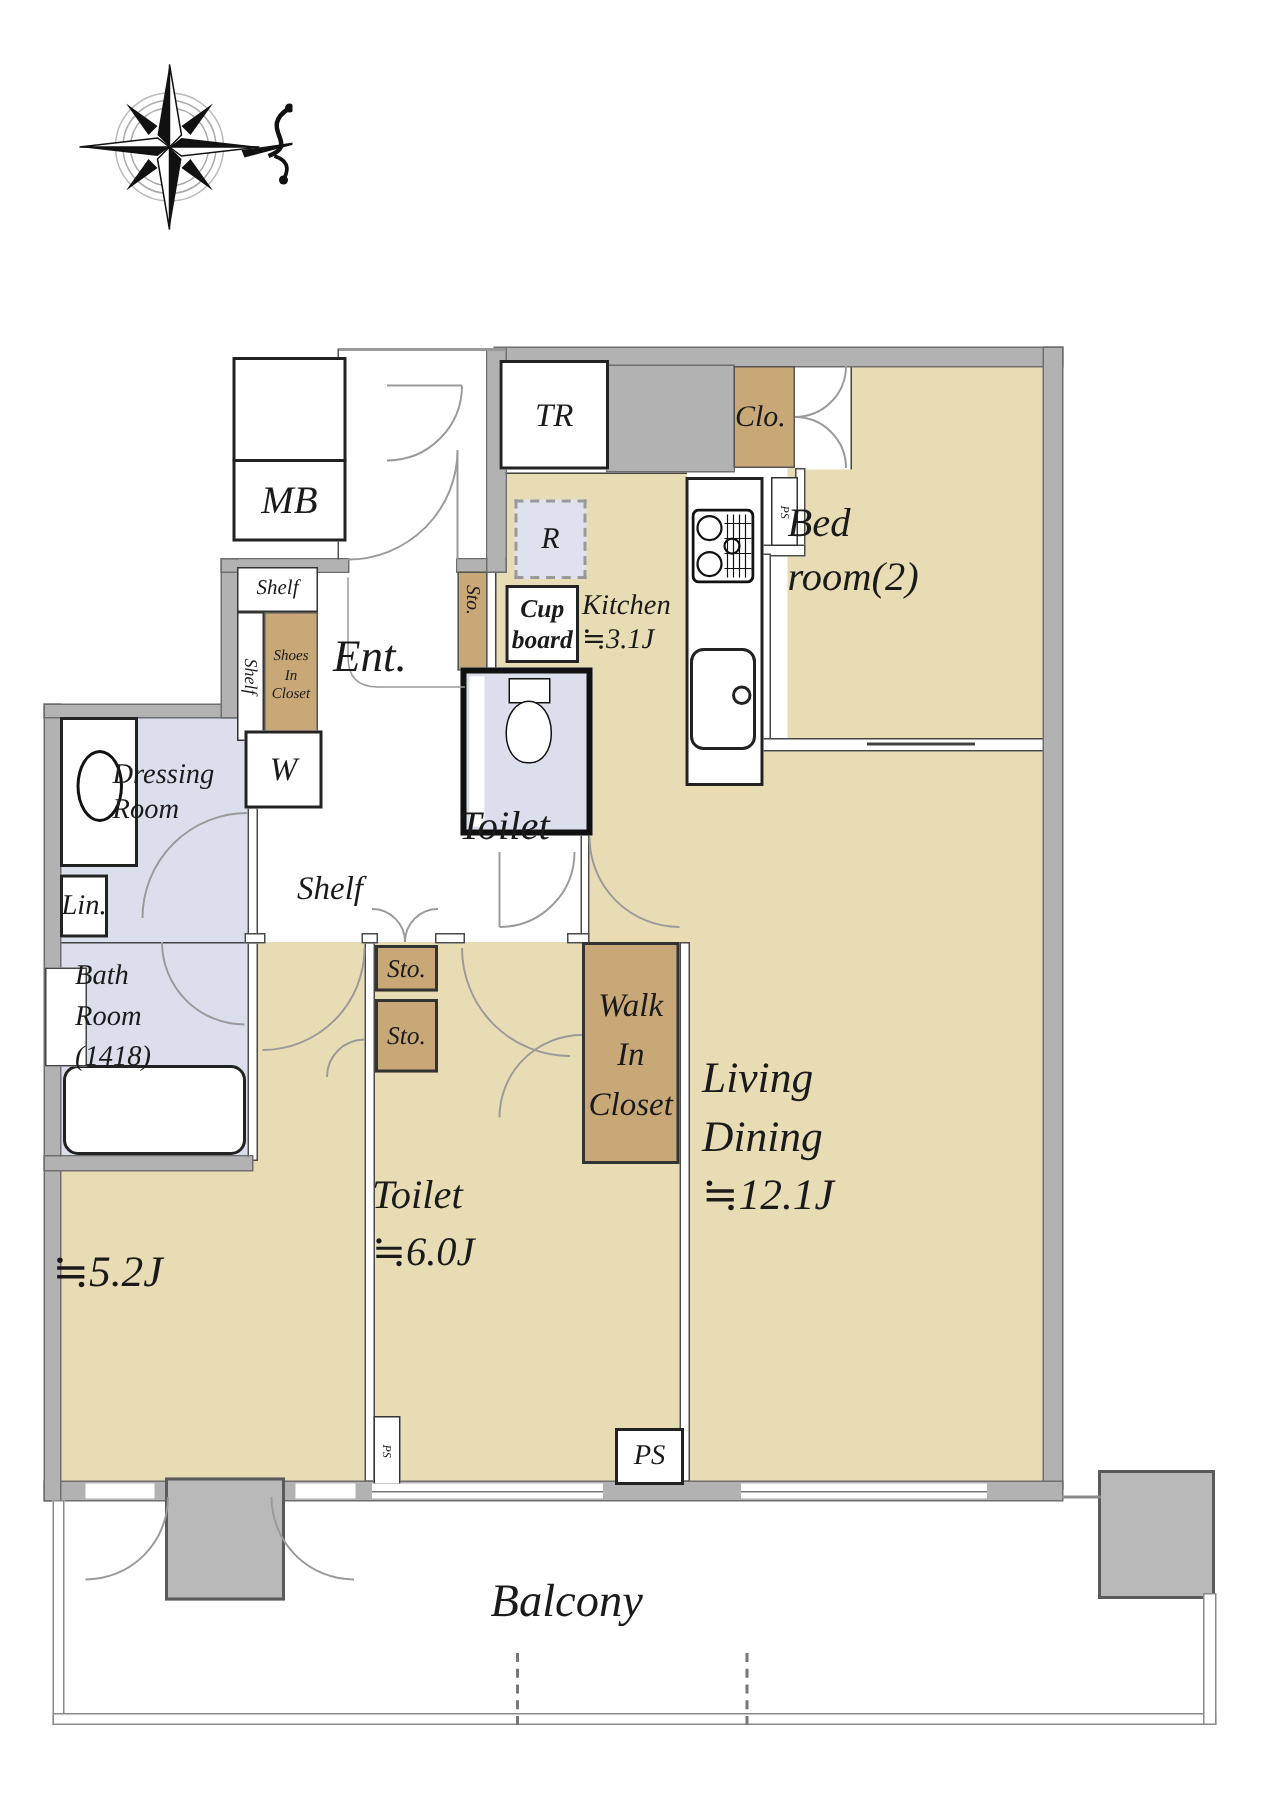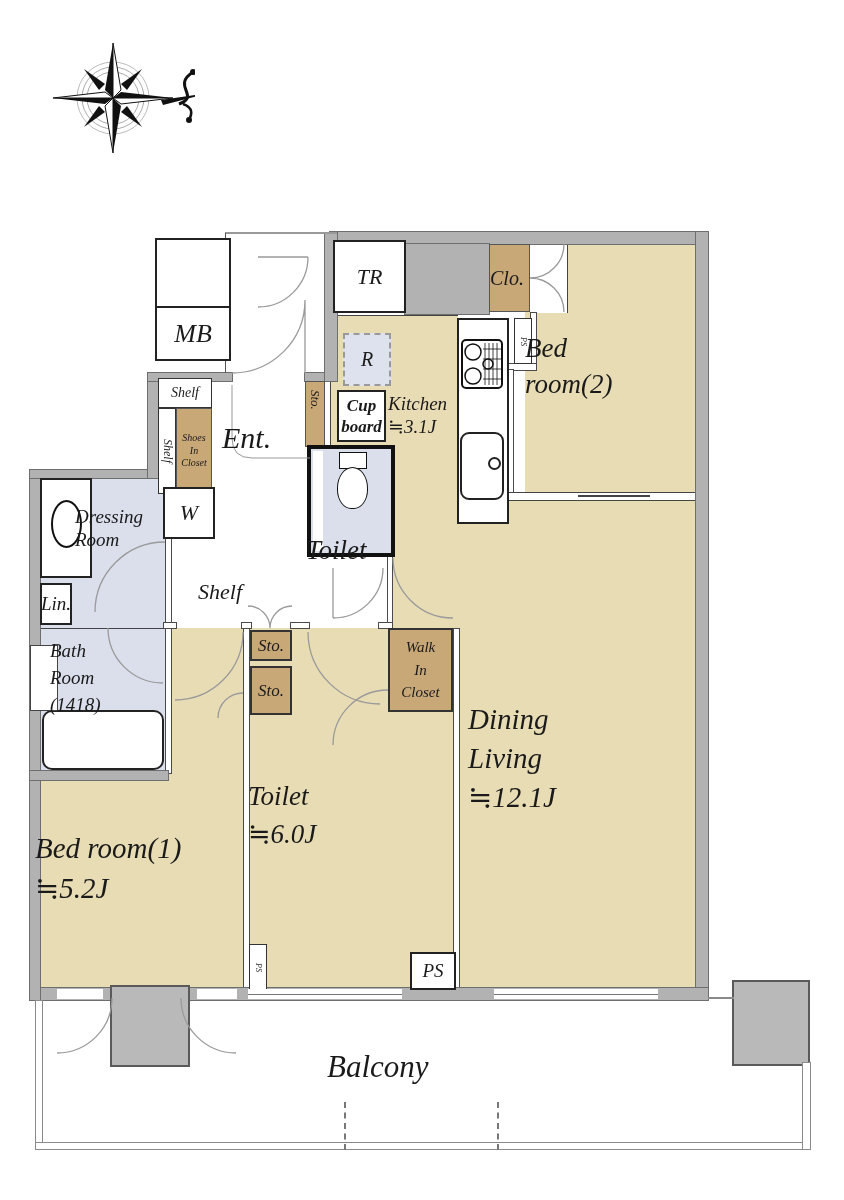--- a/index.html
+++ b/index.html
@@ -102,21 +102,21 @@
     <div>Shoes</div>
     <div>In</div>
     <div>Closet</div>
   </div>
   <div class="abs brown flexc" style="left: 250px; top: 630px; width: 42px; height: 31px; border: 2px solid rgb(51, 51, 51); font-size: 17px; background: rgb(201, 168, 120);">
     <div>Sto.</div>
   </div>
   <div class="abs brown flexc" style="left: 250px; top: 666px; width: 42px; height: 49px; border: 2px solid rgb(51, 51, 51); font-size: 17px; background: rgb(201, 168, 120);">
     <div>Sto.</div>
   </div>
-  <div class="abs brown flexc" style="left: 388px; top: 628px; width: 65px; height: 84px; border: 2px solid rgb(51, 51, 51); font-size: 15px; line-height: 1.5; background: rgb(201, 168, 120);">
+  <div class="abs brown flexc" style="left: 388px; top: 628px; width: 65px; height: 148px; border: 2px solid rgb(51, 51, 51); font-size: 22px; line-height: 1.5; background: rgb(201, 168, 120);">
     <div>Walk</div>
     <div>In</div>
     <div>Closet</div>
   </div>
 
   <div class="abs fix" style="left:333px;top:240px;width:73px;height:73px;font-size:22px;">
     <span>TR</span>
   </div>
   <div class="abs fix" style="left:155px;top:238px;width:76px;height:70px;"></div>
   <div class="abs fix" style="left:155px;top:306px;width:76px;height:55px;font-size:26px;">
@@ -213,30 +213,29 @@
       <path d="M 181 998 A 55 55 0 0 0 236 1053"></path>
     </g>
     <path d="M 232 385 L 232 438 Q 232 458 252 458 L 310 458" fill="none" stroke="#999" stroke-width="1"></path>
   </svg>
 
   <div class="abs lbl" style="left:525px;top:330px;width:175px;font-size:27px;line-height:36px;">
     <div>Bed</div>
     <div>room(2)</div>
   </div>
   <div class="abs lbl" style="left:468px;top:700px;width:220px;font-size:29px;line-height:39px;">
+    <div>Living</div>
     <div>Dining</div>
-    <div>Living</div>
     <div>≒12.1J</div>
   </div>
   <div class="abs lbl" style="left:248px;top:777px;width:200px;font-size:27px;line-height:38px;">
     <div>Toilet</div>
     <div>≒6.0J</div>
   </div>
   <div class="abs lbl" style="left:35px;top:828px;width:212px;font-size:29px;line-height:40px;">
-    <div>Bed room(1)</div>
     <div>≒5.2J</div>
   </div>
   <div class="abs lbl" style="left:388px;top:392px;width:90px;font-size:19px;line-height:23px;">
     <div>Kitchen</div>
     <div>≒3.1J</div>
   </div>
   <div class="abs lbl" style="left:222px;top:418px;width:95px;font-size:30px;">
     <div>Ent.</div>
   </div>
   <div class="abs lbl" style="left:198px;top:577px;width:95px;font-size:22px;">

